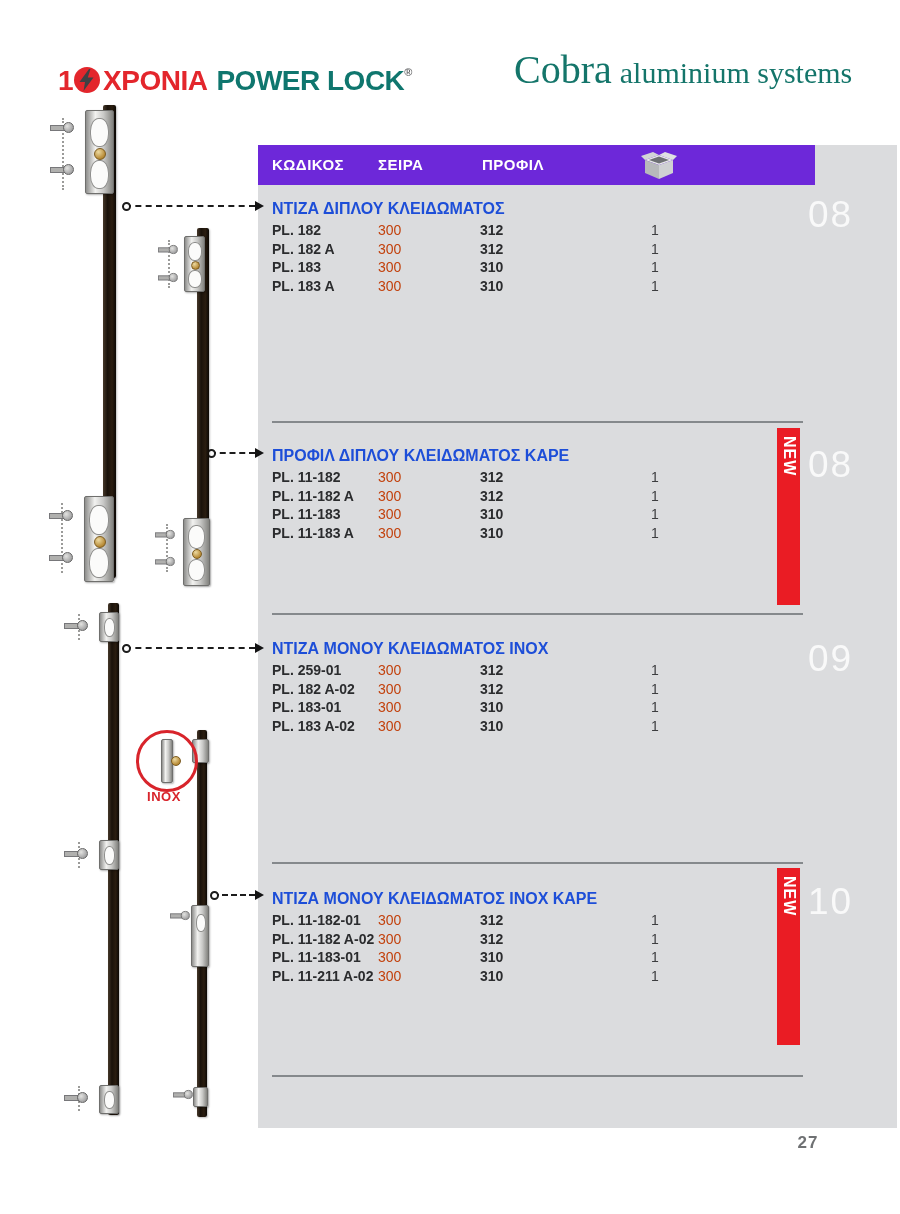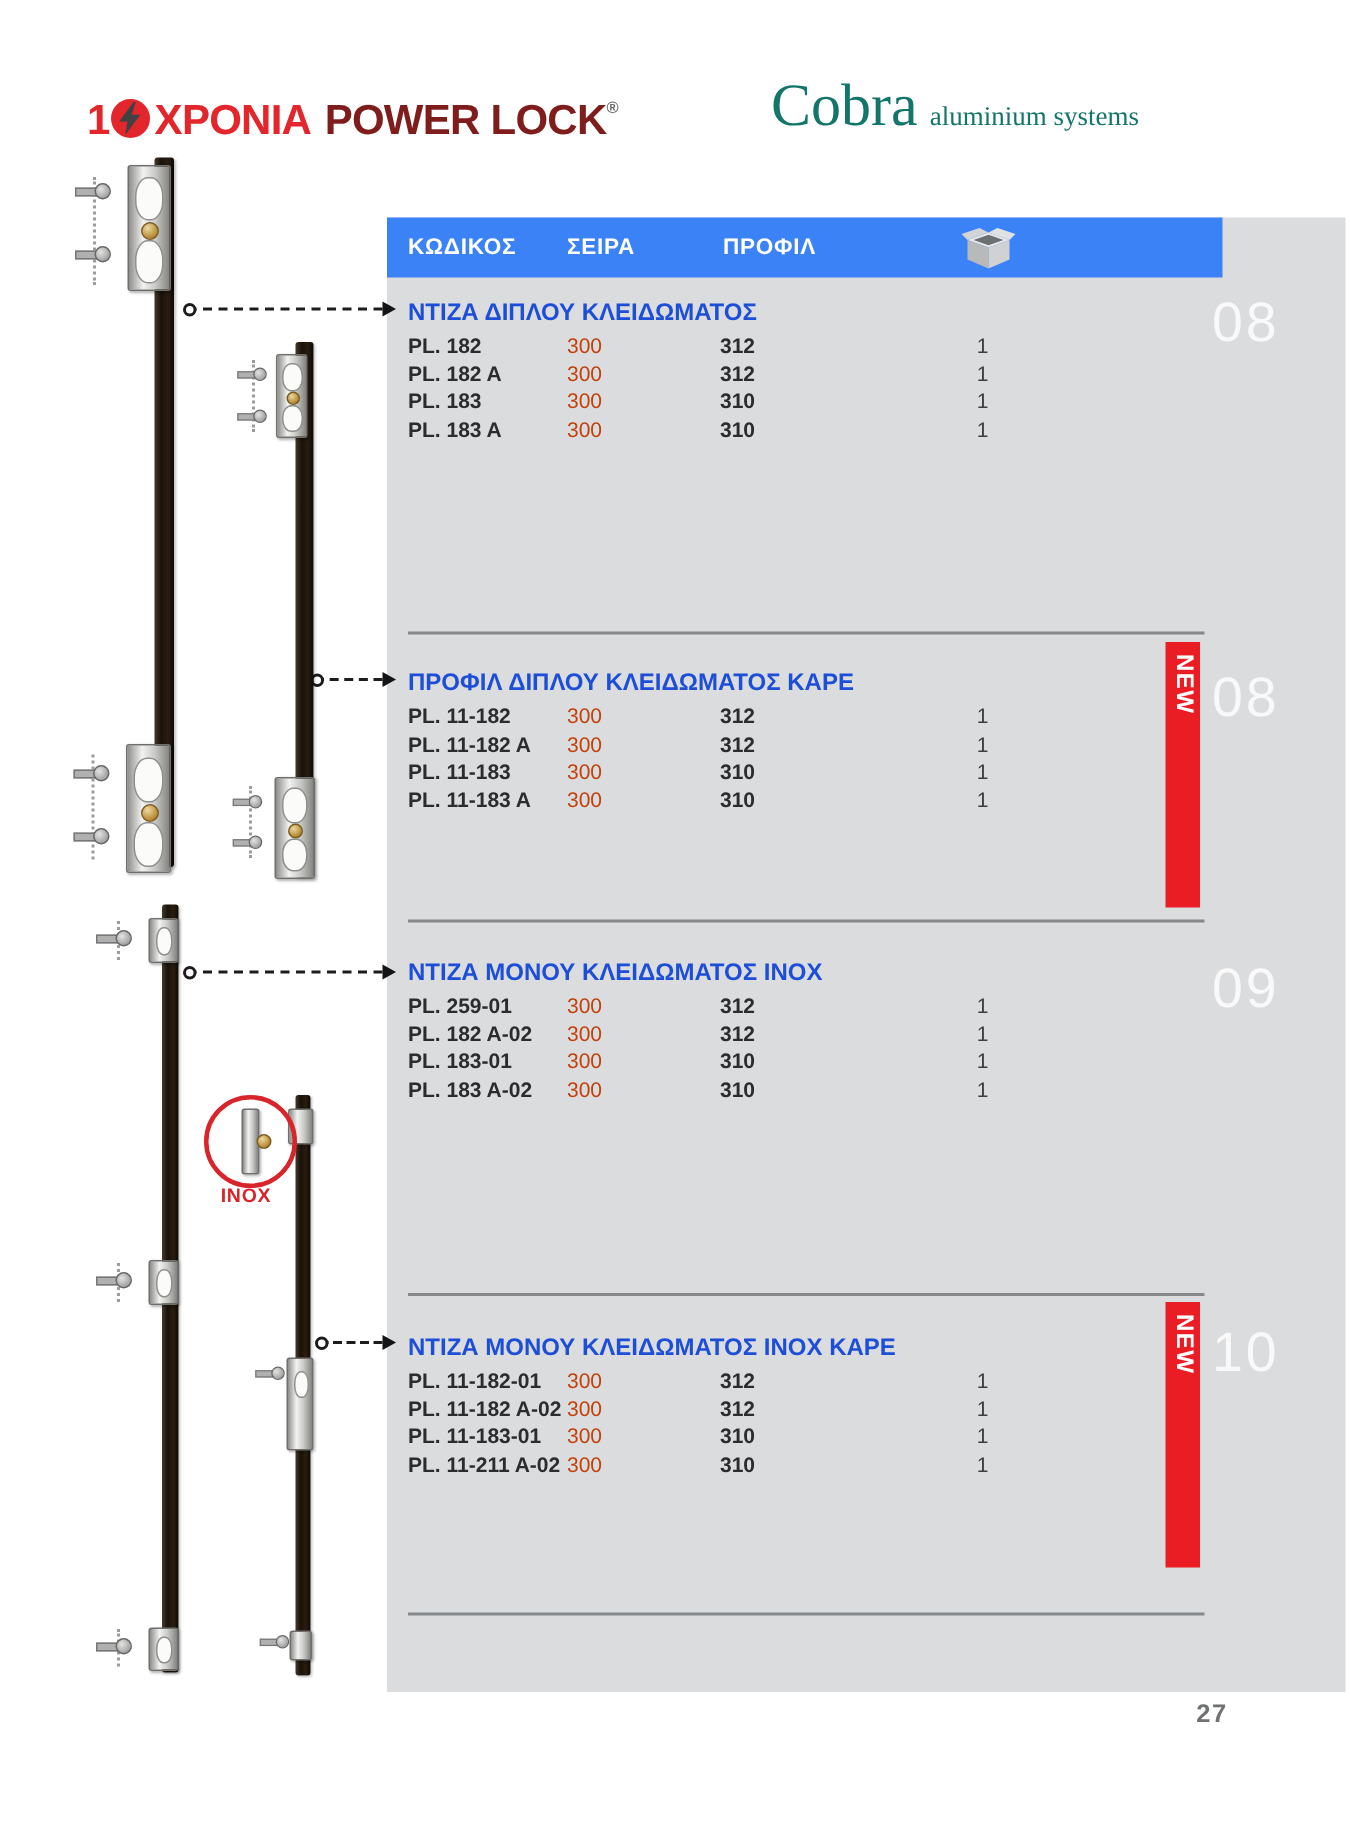--- a/index.html
+++ b/index.html
@@ -4,30 +4,30 @@
 <style>
   html,body{margin:0;padding:0;background:#fff;}
   .page{position:relative;width:900px;height:1214px;background:#fff;overflow:hidden;
         font-family:"Liberation Sans",sans-serif;}
 
   
   .brand{position:absolute;left:58px;top:55px;height:36px;white-space:nowrap;
          font-weight:bold;font-size:28px;letter-spacing:-0.5px;line-height:34px;}
   .brand .b-red{color:#e3262c;}
   .brand .bolt{display:inline-block;vertical-align:-4px;margin:0 2px 0 0;}
-  .brand .b-gray{color:#7f1d1d;margin-left:9px;}
+  .brand .b-gray{color:#0f766e;margin-left:9px;}
   .brand sup{color:#68696b;font-size:11px;vertical-align:14px;letter-spacing:0;}
   .vendor{position:absolute;left:514px;top:50px;white-space:nowrap;color:#14756a;
           font-family:"Liberation Serif",serif;}
   .vendor .v-name{font-size:40px;line-height:40px;}
-  .vendor .v-tag{font-size:18px;margin-left:8px;}
+  .vendor .v-tag{font-size:30px;margin-left:8px;}
 
   
   .panel{position:absolute;left:258px;top:145px;width:639px;height:983px;background:#dbdcde;}
-  .thead{position:absolute;left:0;top:0;width:557px;height:40px;background:#3b82f6;}
+  .thead{position:absolute;left:0;top:0;width:557px;height:40px;background:#6d28d9;}
   .th{position:absolute;top:11px;color:#fff;font-weight:bold;font-size:15px;letter-spacing:.5px;}
   .th-code{left:14px;} .th-series{left:120px;} .th-profile{left:224px;}
   .box-icon{position:absolute;left:382px;top:4px;}
 
   .sep{position:absolute;left:14px;width:531px;height:0;border-top:2px solid #85898c;}
 
   .badge{position:absolute;left:519px;width:23px;height:177px;background:#ea1c24;}
   .badge span{display:block;writing-mode:vertical-rl;text-orientation:mixed;
               color:#fff;font-weight:bold;font-size:16px;letter-spacing:1px;
               margin:8px auto 0 auto;}

